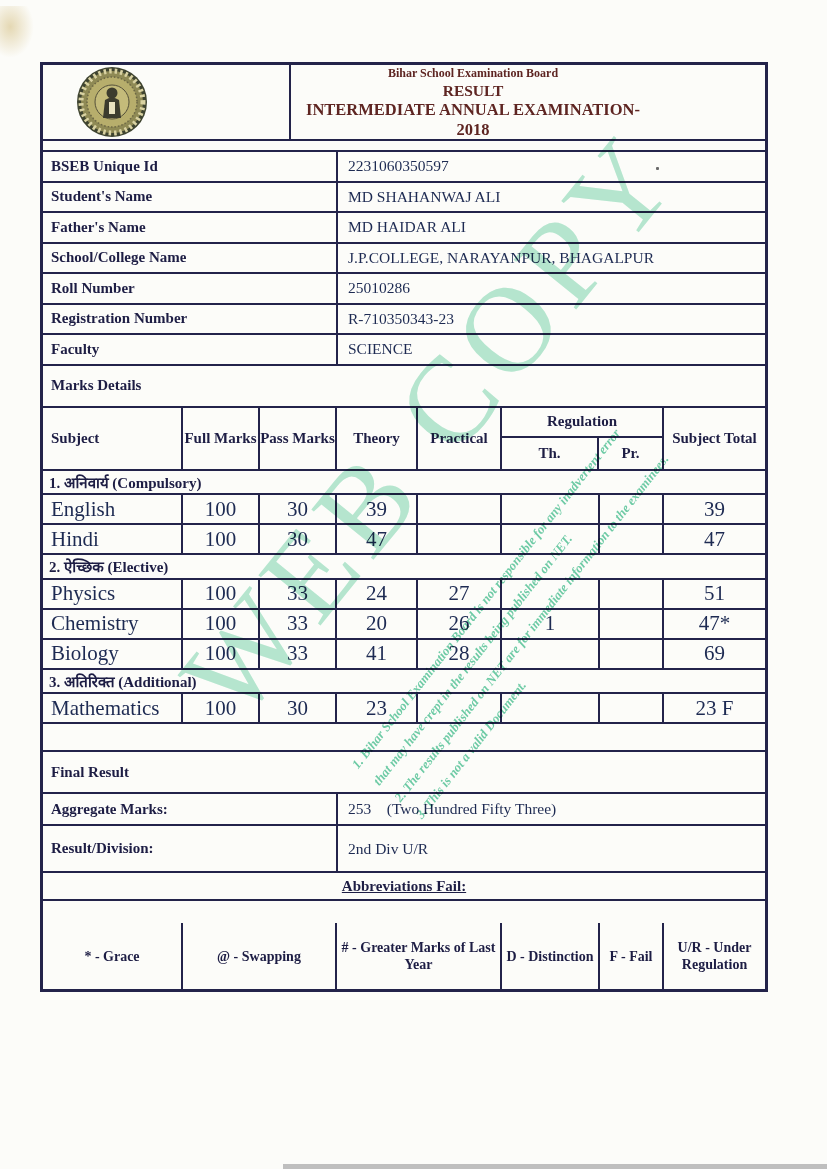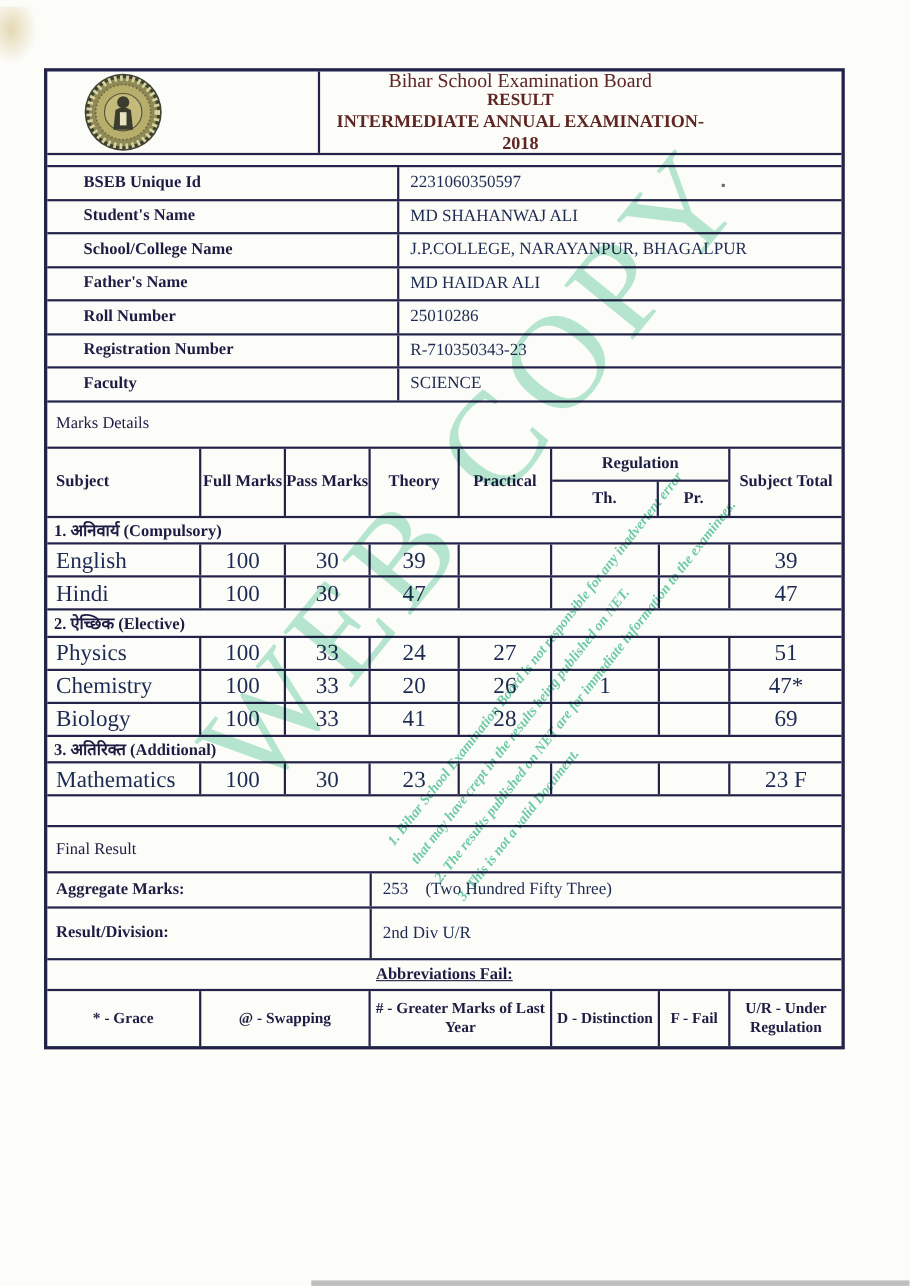--- a/index.html
+++ b/index.html
@@ -23,29 +23,29 @@
   
   .doc{
     position:absolute;left:40px;top:62px;width:728px;
     border:3px solid var(--line);
     background:transparent;
   }
   .hdr{display:flex;height:76px;border-bottom:2px solid var(--line);}
   .hdr-logo{width:248px;border-right:2px solid var(--line);display:flex;align-items:center;}
   .hdr-logo svg{margin-left:33px;}
   .hdr-title{flex:1;display:flex;flex-direction:column;justify-content:center;align-items:center;padding-right:110px;color:var(--title);text-align:center;}
-  .hdr-title .t1{font-weight:normal;font-size:18px;line-height:18px;}
+  .hdr-title .t1{font-weight:bold;font-size:12px;line-height:18px;}
   .hdr-title .t2{font-weight:bold;font-size:15.5px;line-height:18px;}
   .hdr-title .t3{font-weight:bold;font-size:16.5px;line-height:20px;}
   .spacer{height:11px;border-bottom:2px solid var(--line);}
   
   .irow{display:flex;height:30.5px;border-bottom:2px solid var(--line);align-items:stretch;}
-  .ilabel{width:295px;border-right:2px solid var(--line);display:flex;align-items:center;padding-left:8px;font-weight:bold;font-size:15px;color:var(--label);margin-left:25px;}
+  .ilabel{width:295px;border-right:2px solid var(--line);display:flex;align-items:center;padding-left:8px;font-weight:bold;font-size:15px;color:var(--label);}
   .ival{flex:1;display:flex;align-items:center;padding-left:10px;font-size:15.5px;color:var(--value);white-space:pre-wrap;}
-  .fullrow{display:flex;align-items:center;height:42px;border-bottom:2px solid var(--line);padding-left:8px;font-weight:normal;font-size:15px;color:var(--label);}
+  .fullrow{display:flex;align-items:center;height:42px;border-bottom:2px solid var(--line);padding-left:8px;font-weight:bold;font-size:15px;color:var(--label);}
   
   .mhead{display:grid;grid-template-columns:140px 77px 77px 81px 84px 162px auto;height:63px;border-bottom:2px solid var(--line);font-weight:bold;color:var(--label);font-size:15px;}
   .mh{border-right:2px solid var(--line);display:flex;align-items:center;justify-content:center;text-align:center;line-height:17px;}
   .mh.subj{justify-content:flex-start;padding-left:8px;}
   .mh.last{border-right:none;}
   .reg{display:flex;flex-direction:column;border-right:2px solid var(--line);}
   .reg-top{height:30px;border-bottom:2px solid var(--line);display:flex;align-items:center;justify-content:center;}
   .reg-bot{flex:1;display:grid;grid-template-columns:97px auto;}
   .reg-bot .rth{border-right:2px solid var(--line);display:flex;align-items:center;justify-content:center;}
   .reg-bot .rpr{display:flex;align-items:center;justify-content:center;}
@@ -54,21 +54,21 @@
   .mc{border-right:2px solid var(--line);display:flex;align-items:center;justify-content:center;white-space:pre-wrap;}
   .mc.subj{justify-content:flex-start;padding-left:8px;}
   .mc.last{border-right:none;}
   .emptyrow{height:28px;border-bottom:2px solid var(--line);}
   
   .frow{display:flex;height:47px;border-bottom:2px solid var(--line);}
   .flabel{width:295px;border-right:2px solid var(--line);display:flex;align-items:center;padding-left:8px;font-weight:bold;font-size:15px;color:var(--label);}
   .fval{flex:1;display:flex;align-items:center;padding-left:10px;font-size:15.5px;white-space:pre-wrap;}
   .abbr-title{height:28px;border-bottom:2px solid var(--line);display:flex;align-items:center;justify-content:center;font-weight:bold;font-size:15px;color:var(--label);}
   .abbr-title span{text-decoration:underline;}
-  .abbr-row{display:grid;grid-template-columns:140px 154px 165px 98px 64px auto;height:50px;font-weight:bold;font-size:14px;color:var(--label);}
+  .abbr-row{display:grid;grid-template-columns:140px 154px 165px 98px 64px auto;height:66px;font-weight:bold;font-size:14px;color:var(--label);margin-top:22px;}
   .ac{border-right:2px solid var(--line);display:flex;align-items:center;justify-content:center;text-align:center;line-height:17px;padding:0 4px;}
   .ac.last{border-right:none;}
   
   .wm-layer{position:absolute;left:0;top:0;width:827px;height:1169px;pointer-events:none;mix-blend-mode:multiply;}
   .wm-big{
     position:absolute;left:430px;top:425px;
     transform:translate(-50%,-50%) rotate(-51deg);
     font-family:"Liberation Serif","DejaVu Serif",serif;
     font-size:122px;font-weight:normal;letter-spacing:10px;white-space:nowrap;
     color:var(--wm);opacity:.55;
@@ -117,26 +117,26 @@
 
   <div class="irow">
     <div class="ilabel">BSEB Unique Id</div>
     <div class="ival">2231060350597</div>
   </div>
   <div class="irow">
     <div class="ilabel">Student's Name</div>
     <div class="ival">MD SHAHANWAJ ALI</div>
   </div>
   <div class="irow">
+    <div class="ilabel">Father's Name</div>
+    <div class="ival">MD HAIDAR ALI</div>
+  </div>
+  <div class="irow">
     <div class="ilabel">School/College Name</div>
     <div class="ival">J.P.COLLEGE, NARAYANPUR, BHAGALPUR</div>
-  </div>
-  <div class="irow">
-    <div class="ilabel">Father's Name</div>
-    <div class="ival">MD HAIDAR ALI</div>
   </div>
   <div class="irow">
     <div class="ilabel">Roll Number</div>
     <div class="ival">25010286</div>
   </div>
   <div class="irow">
     <div class="ilabel">Registration Number</div>
     <div class="ival">R-710350343-23</div>
   </div>
   <div class="irow">

